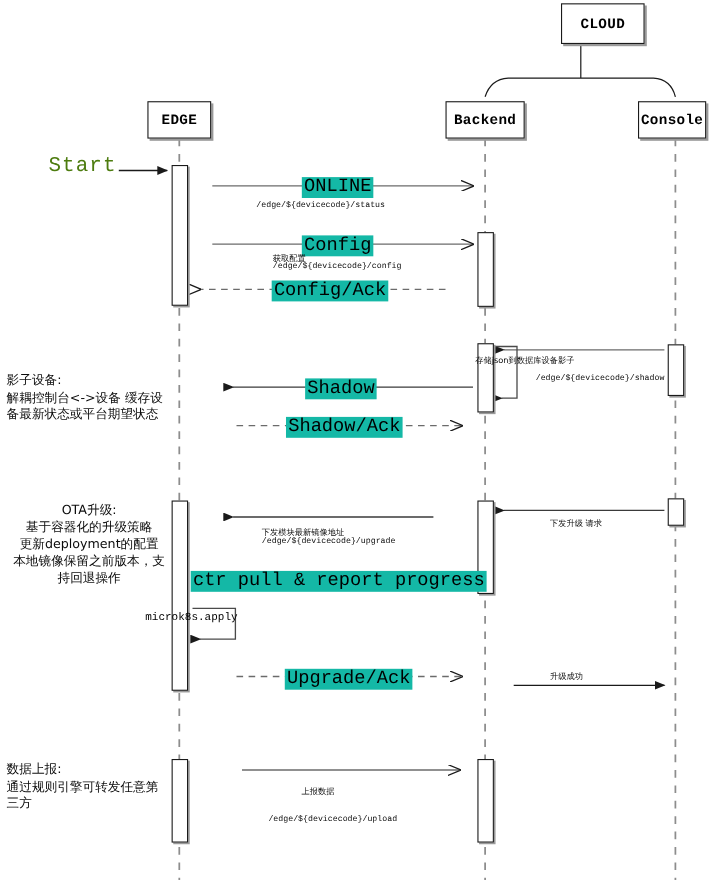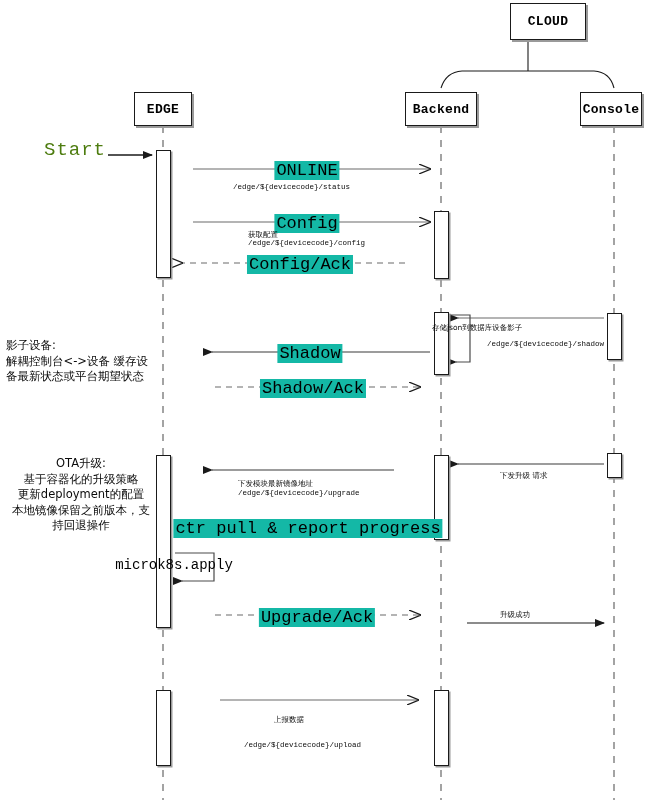--- a/index.html
+++ b/index.html
@@ -58,21 +58,21 @@
     font-size: 17px;
     color: #000;
     background: #14b8a6;
     padding: 0 2px;
     white-space: nowrap;
     transform: translateX(-50%);
   }
   .selflabel {
     position: absolute;
     font-family: "Liberation Mono", "DejaVu Sans Mono", monospace;
-    font-size: 14px;
+    font-size: 10px;
     color: #000;
     white-space: nowrap;
     transform: translateX(-50%);
   }
   .sublabel {
     position: absolute;
     font-family: "DejaVu Sans", "Liberation Sans", sans-serif;
     font-size: 7.5px;
     line-height: 9.5px;
     color: #0b0b0b;
@@ -187,20 +187,23 @@
   <div class="note" style="left:6px; top:338px; width:150px;">影子设备:
 解耦控制台&lt;-&gt;设备 缓存设
 备最新状态或平台期望状态</div>
 
   <div class="note" style="left:6px; top:456px; width:150px;text-align:center;">OTA升级:
 基于容器化的升级策略
 更新deployment的配置
 本地镜像保留之前版本，支
 持回退操作</div>
 
+  <div class="note" style="left:6px; top:692px; width:150px;">数据上报:
+通过规则引擎可转发任意第
+三方</div>
 
   <div class="msglabel" style="left:307px; top:161px;">ONLINE</div>
   <div class="subpath" style="left:233px; top:183px;">/edge/${devicecode}/status</div>
 
   <div class="msglabel" style="left:307px; top:214px;">Config</div>
   <div class="sublabel" style="left:248px; top:230px;">获取配置</div>
   <div class="subpath" style="left:248px; top:239px;">/edge/${devicecode}/config</div>
 
   <div class="msglabel" style="left:300px; top:255px;font-family:Liberation Mono, monospace;">Config/Ack</div>
 

